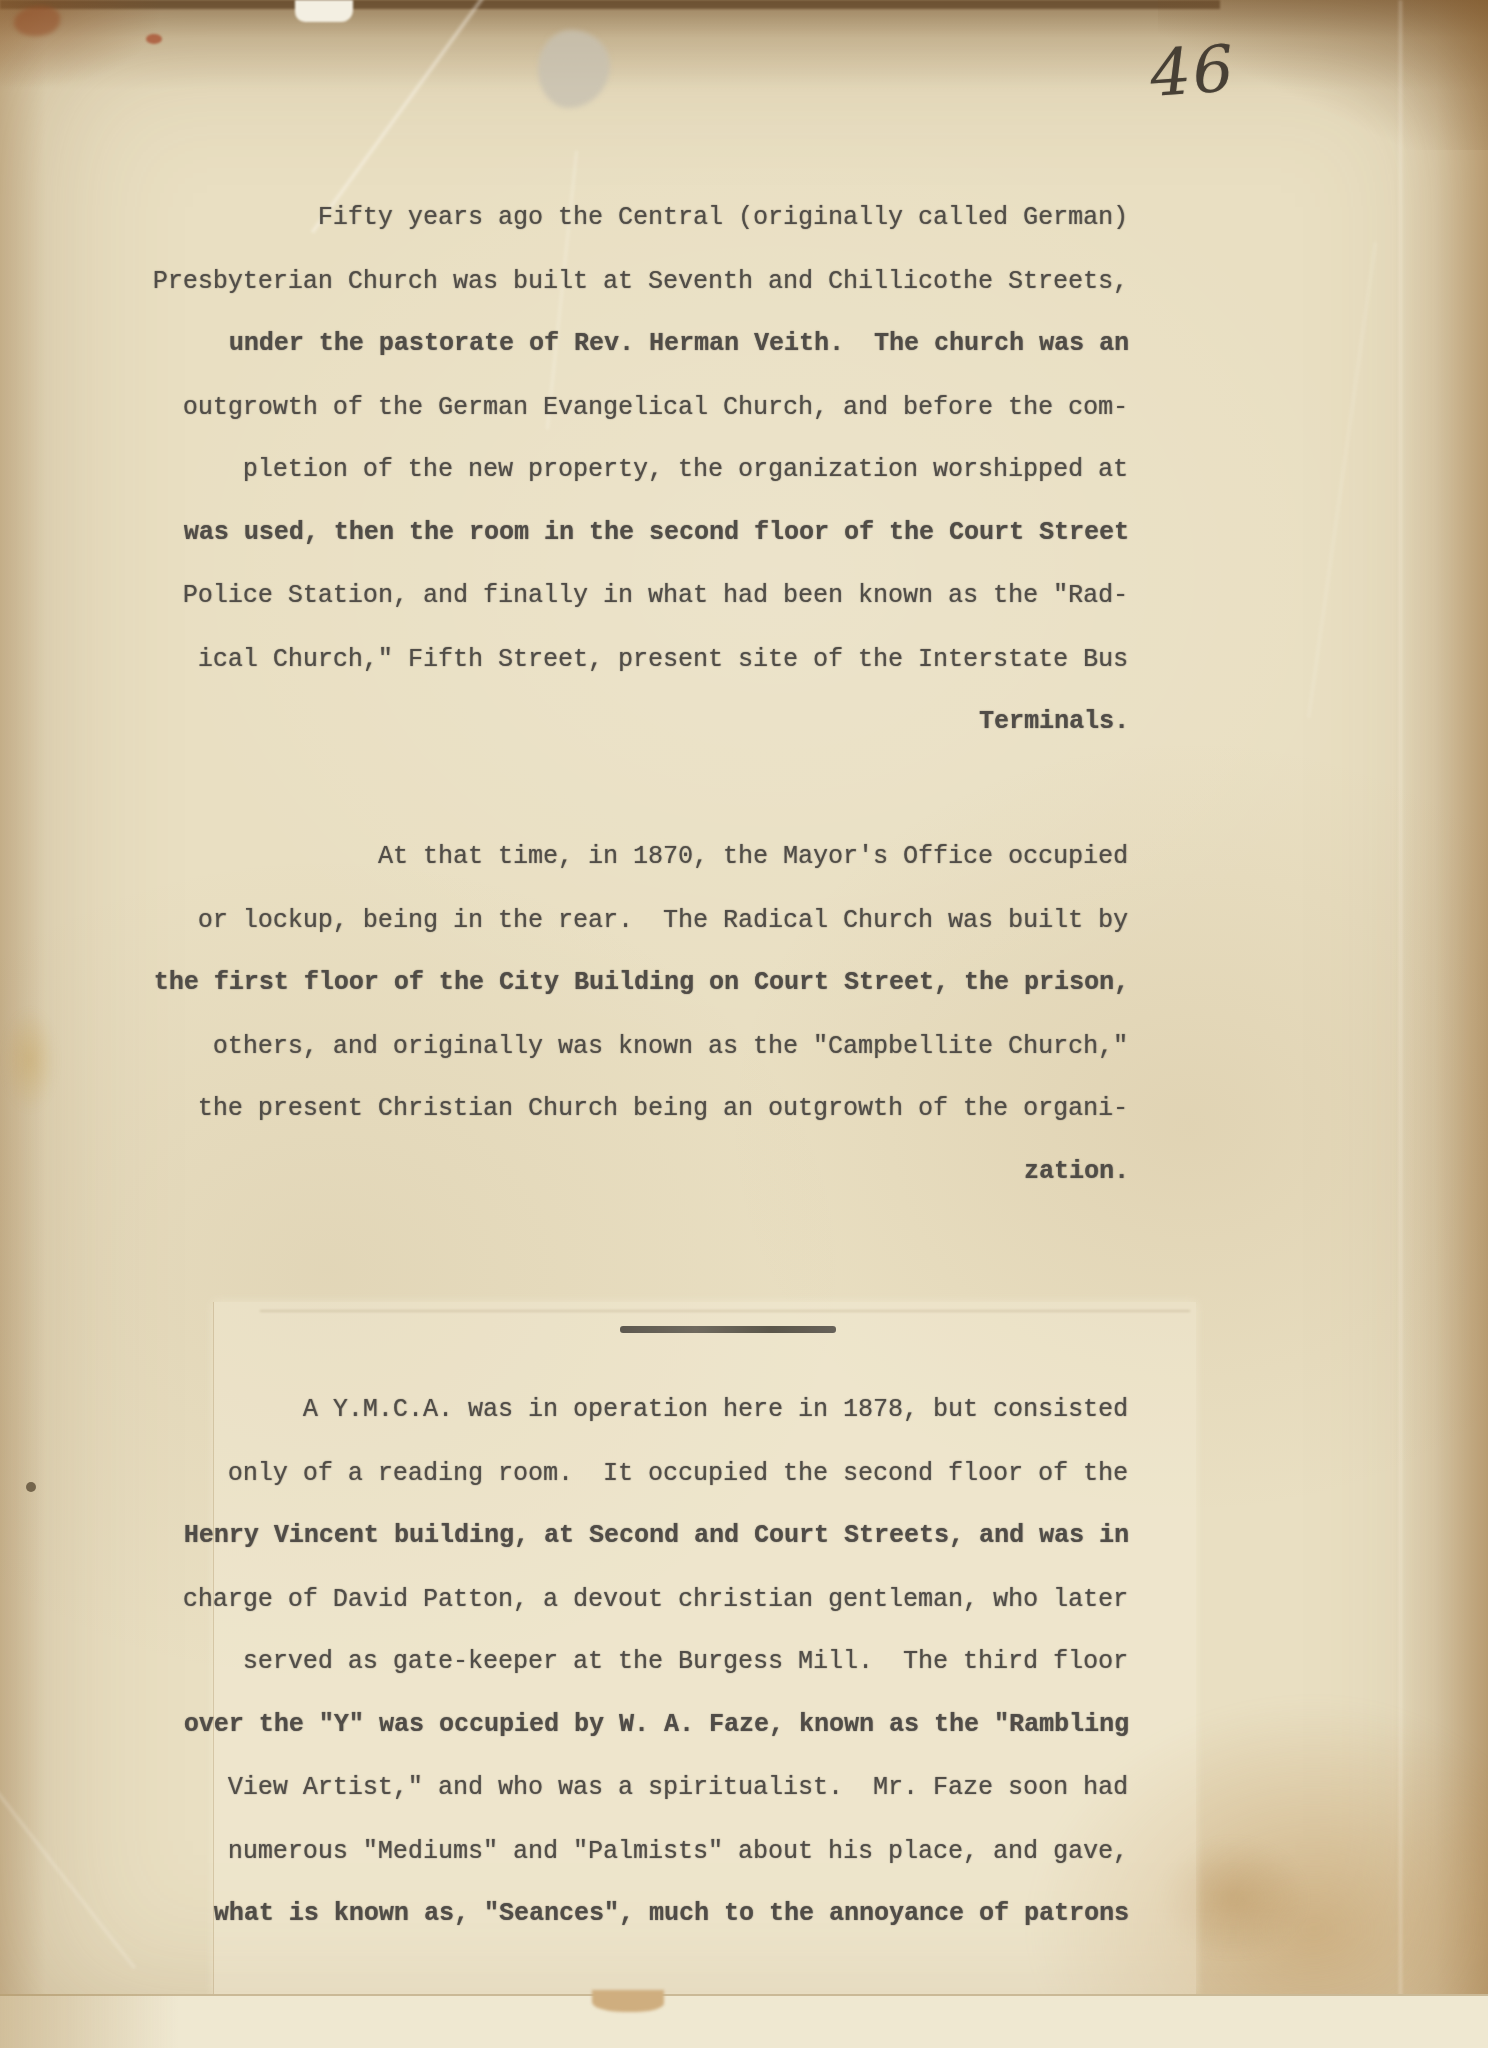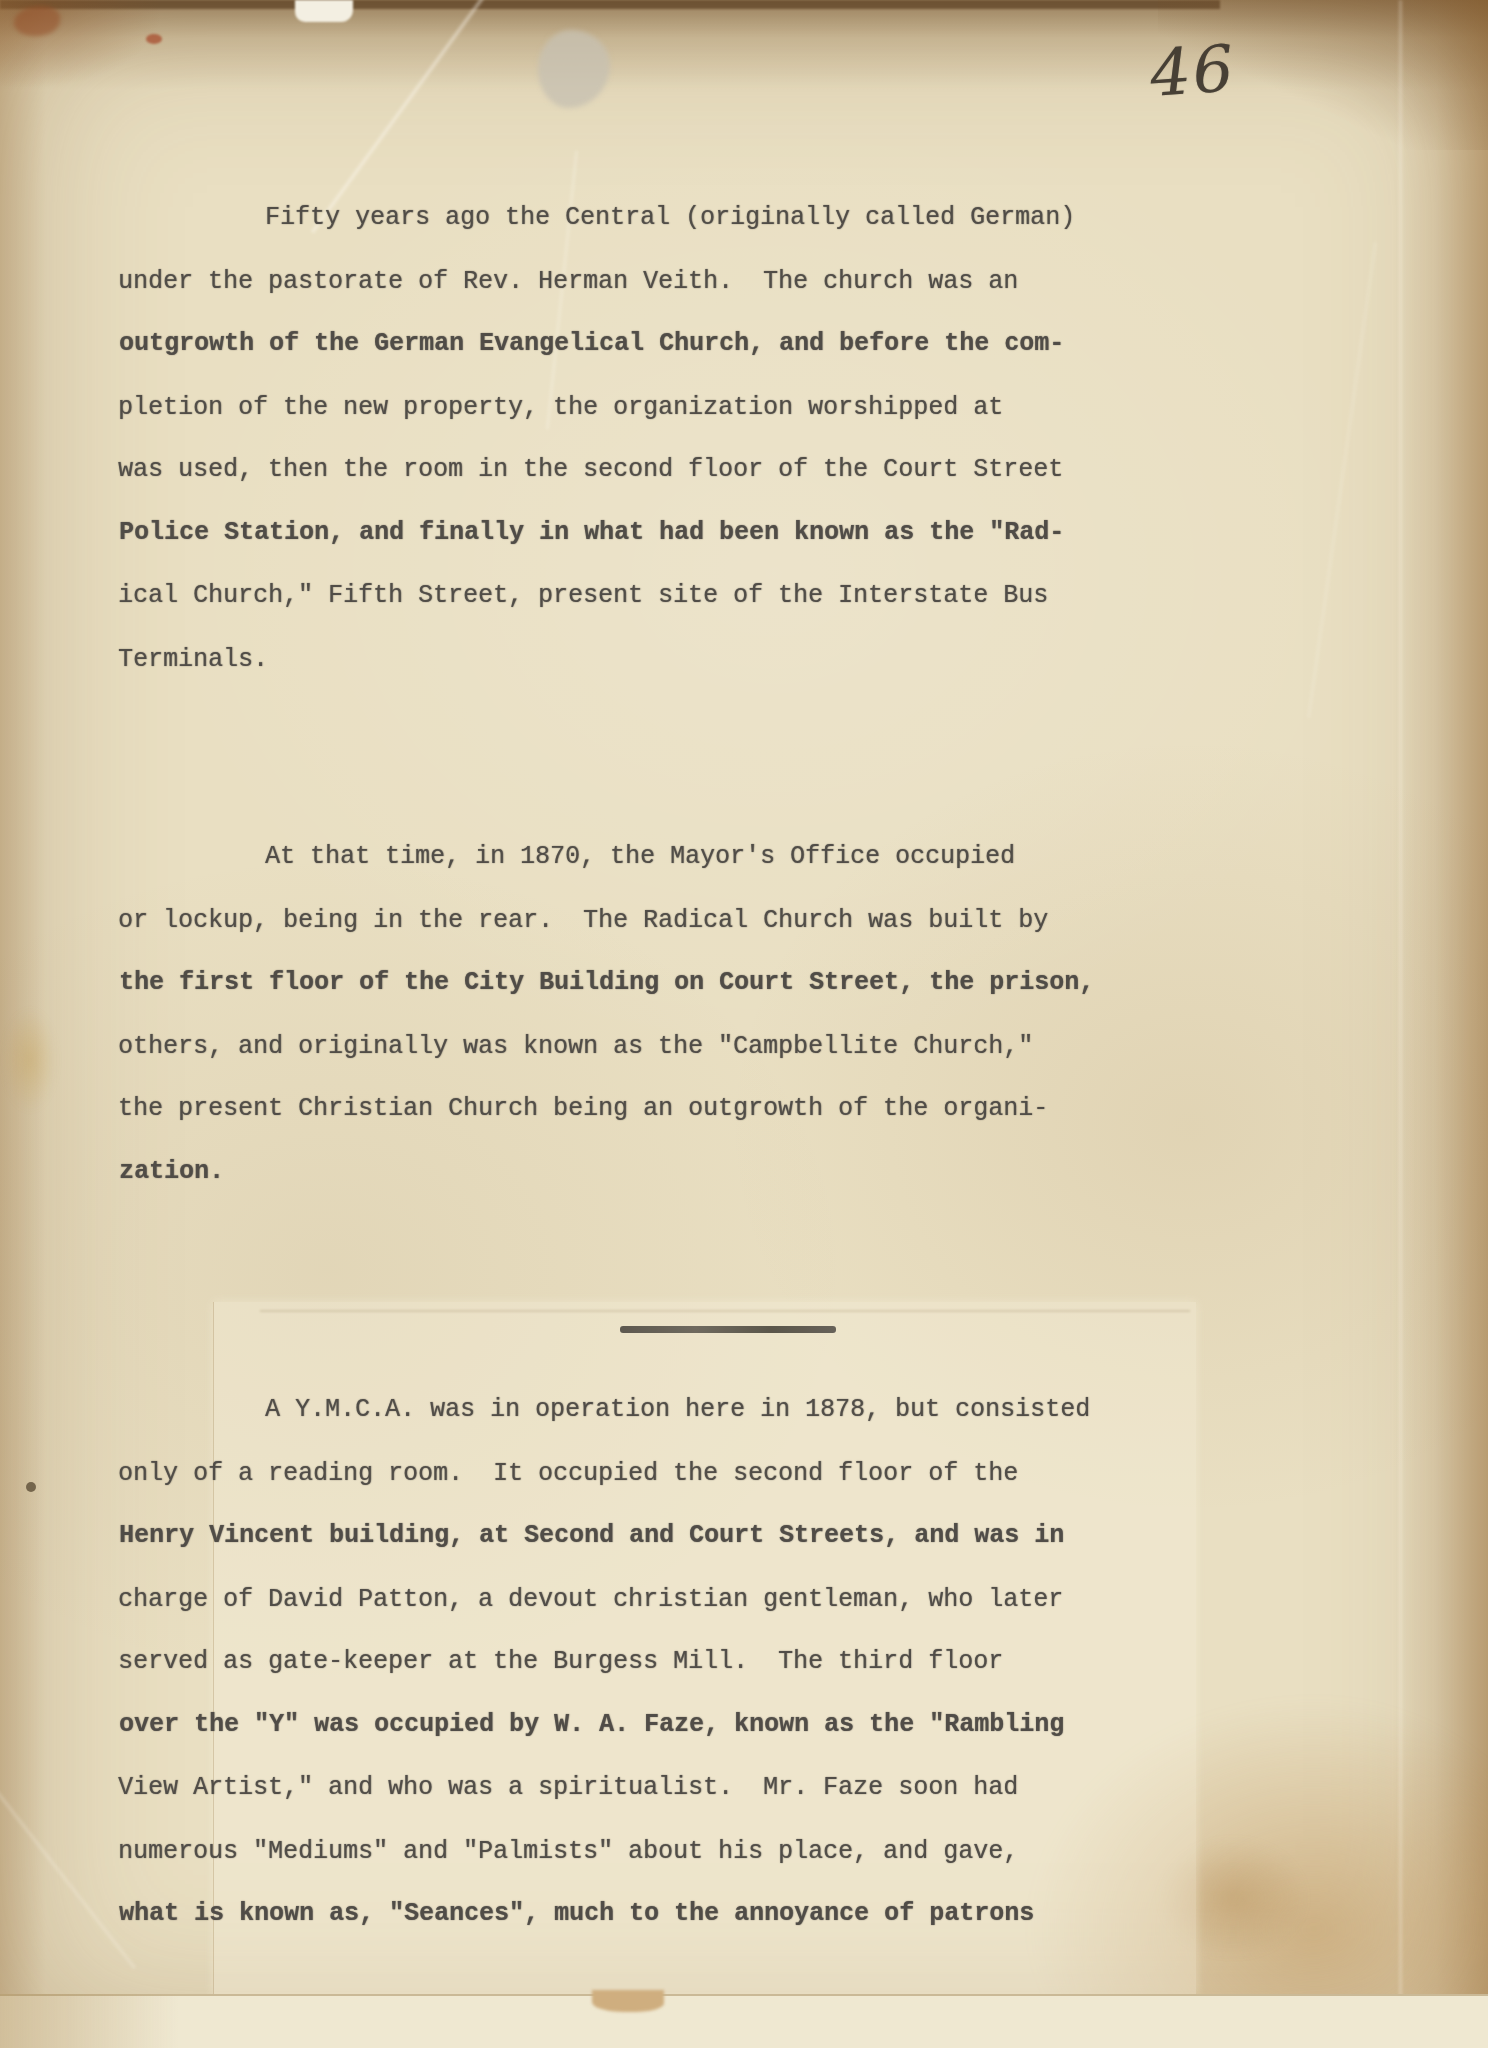--- a/index.html
+++ b/index.html
@@ -59,21 +59,21 @@
   .bottom-band{left:0;top:1994px;width:100%;height:54px;
     background:linear-gradient(90deg, rgba(172,140,88,0.45), rgba(172,140,88,0) 12%), #efe8d1;
     border-top:2px solid rgba(158,128,78,0.45);}
   .bottom-notch{left:592px;top:1990px;width:72px;height:22px;background:#cfae7f;
     border-radius:0 0 40% 45%;filter:blur(1.5px);}
   
   .para{position:absolute;left:118px;width:1010px;
     font-size:25px;line-height:63px;letter-spacing:0;
     color:rgba(74,71,66,0.88);
     text-shadow:0.4px 0.4px 1.1px rgba(84,80,74,0.65), 0 0 1.4px rgba(90,86,80,0.35);}
-  .tl{white-space:pre;height:63px;}
+  .tl{white-space:pre;height:63px;text-align:right;}
   .tl:nth-child(2n){transform:translateY(1px);}
   .tl:nth-child(3n){transform:translateX(1px);font-weight:bold;}
   .indent{padding-left:147px;}
   .para-1{top:186px;}
   .para-2{top:825px;}
   .para-3{top:1378px;}
   
   .divider{left:620px;top:1326px;width:216px;height:7px;border-radius:3px;
     background:linear-gradient(90deg,#4a463f,#5e5950 35%,#474339 70%,#55504a);
     filter:blur(0.7px);opacity:0.88;}
@@ -110,20 +110,21 @@
   <div class="ov crease crease-bl"></div>
   <div class="ov patch"></div>
   <div class="ov patch-top-edge"></div>
   <div class="ov bottom-band"></div>
   <div class="ov bottom-notch"></div>
 
   <div class="page-number">46</div>
 
   <div class="para para-1">
     <div class="tl indent">Fifty years ago the Central (originally called German)</div>
+    <div class="tl">Presbyterian Church was built at Seventh and Chillicothe Streets,</div>
     <div class="tl">under the pastorate of Rev. Herman Veith.  The church was an</div>
     <div class="tl">outgrowth of the German Evangelical Church, and before the com-</div>
     <div class="tl">pletion of the new property, the organization worshipped at</div>
     <div class="tl">was used, then the room in the second floor of the Court Street</div>
     <div class="tl">Police Station, and finally in what had been known as the "Rad-</div>
     <div class="tl">ical Church," Fifth Street, present site of the Interstate Bus</div>
     <div class="tl">Terminals.</div>
   </div>
 
   <div class="para para-2">

